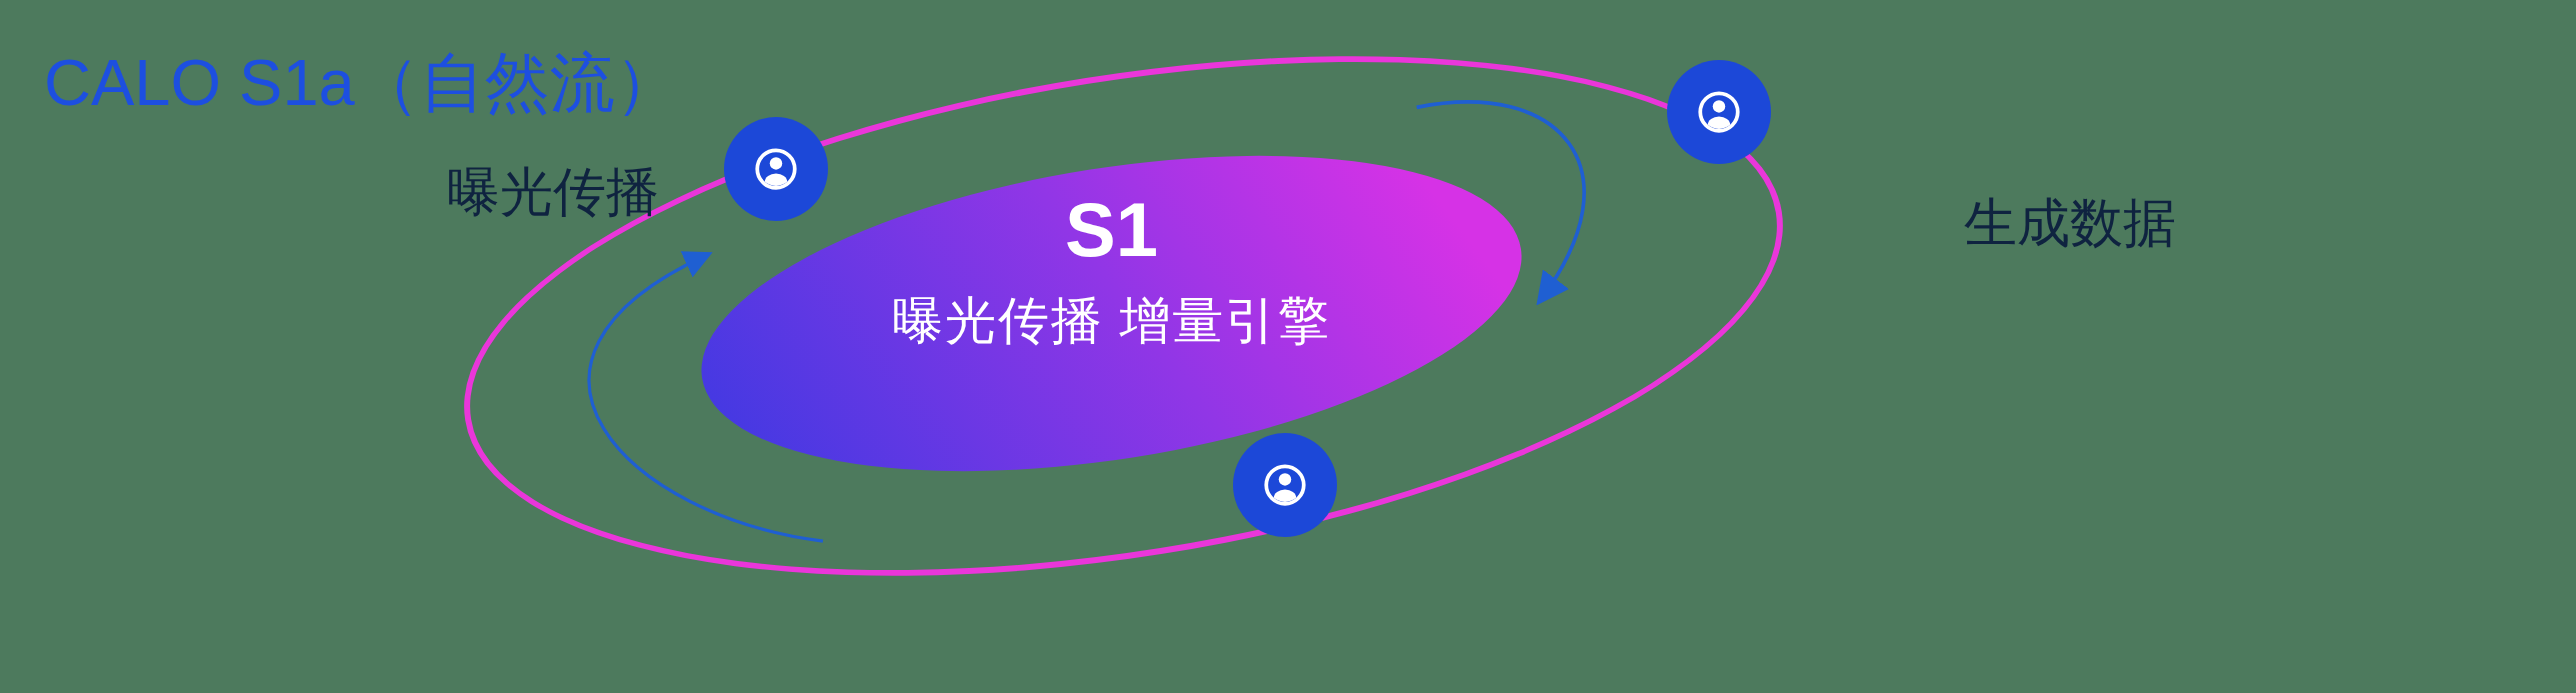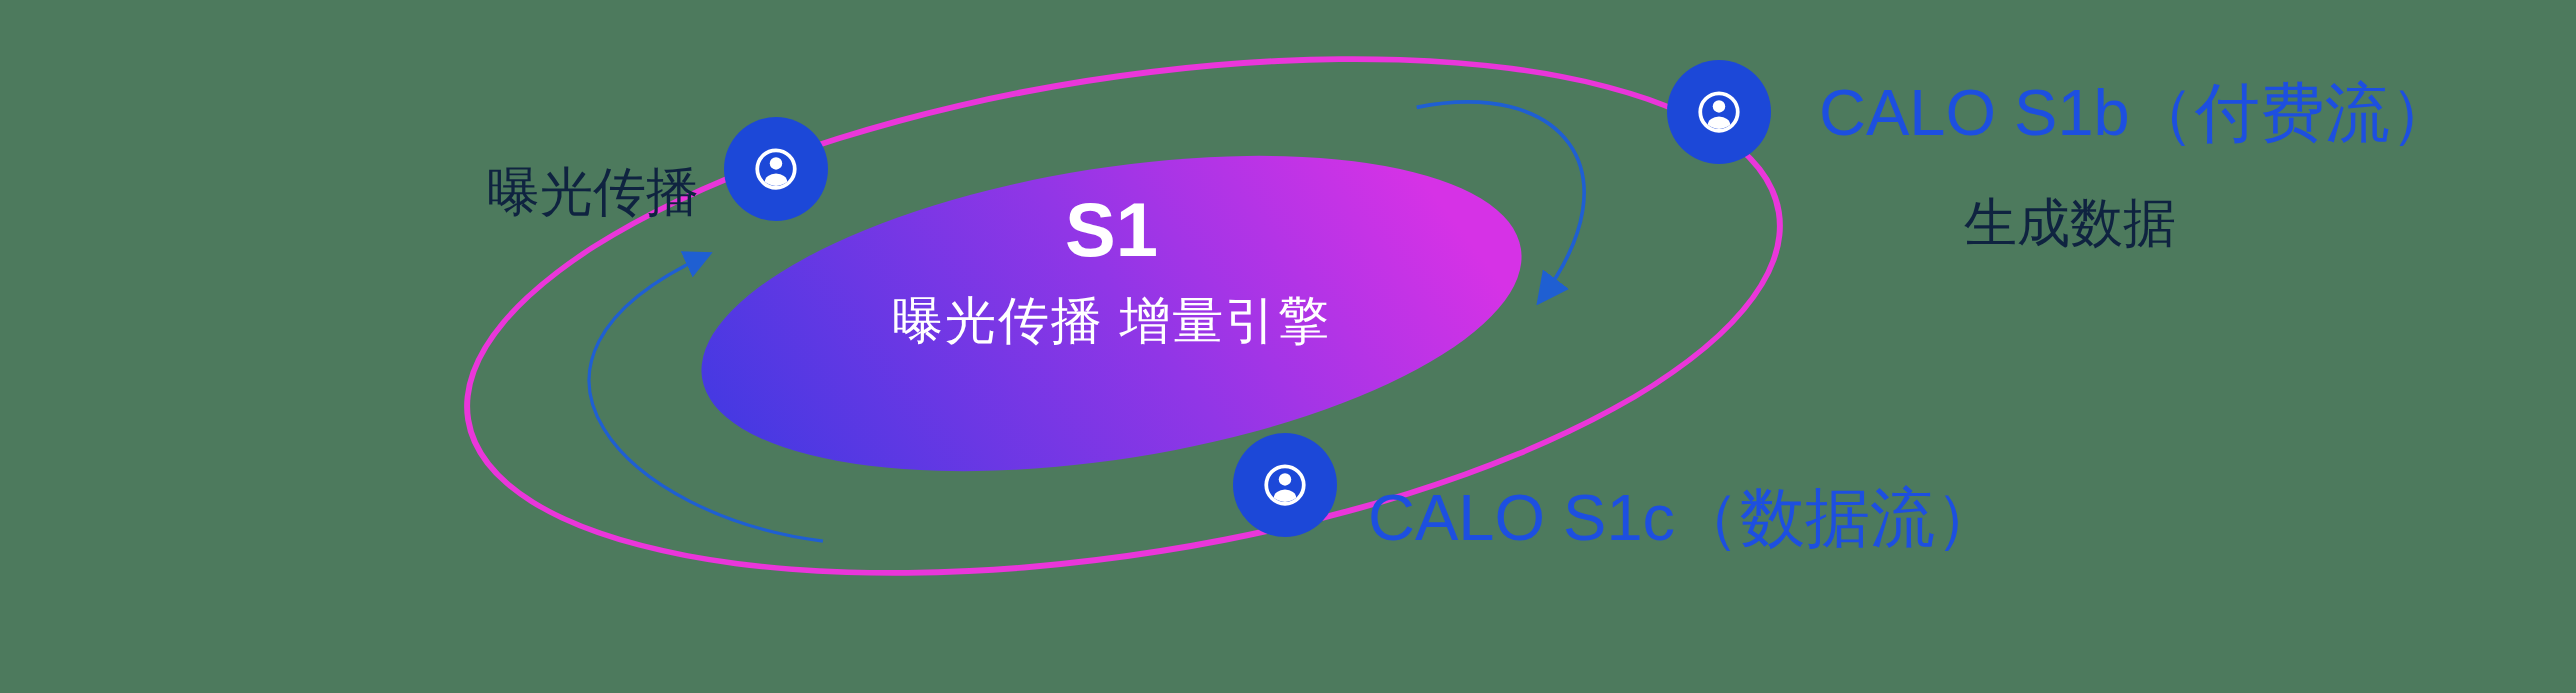--- a/index.html
+++ b/index.html
@@ -70,21 +70,21 @@
   }
   .label-sub {
     position: absolute;
     color: #0f2340;
     font-size: 53px;
     font-weight: 400;
     white-space: nowrap;
     line-height: 1;
   }
   .t-s1a { left: 44px;   top: 50px;  }
-  .s-s1a { left: 447px;  top: 165px; margin-left: 40px; }
+  .s-s1a { left: 447px;  top: 165px; }
   .t-s1b { left: 1819px; top: 80px;  }
   .s-s1b { left: 1964px; top: 196px; text-align: right; }
   .t-s1c { left: 1368px; top: 485px; }
   .s-s1c { left: 1435px; top: 596px; }
 
   .arrows {
     position: absolute;
     left: 0; top: 0;
     width: 2576px; height: 694px;
     pointer-events: none;
@@ -145,21 +145,20 @@
           <circle cx="24" cy="24" r="13.5"></circle>
         </clipPath>
       <g clip-path="url(#nc3)">
         <circle cx="24" cy="19.5" r="5" fill="#ffffff"></circle>
         <ellipse cx="24" cy="34.5" rx="9" ry="7" fill="#ffffff"></ellipse>
       </g>
       <circle cx="24" cy="24" r="15" fill="none" stroke="#ffffff" stroke-width="3"></circle>
     </svg>
   </div>
 
+  <div class="label-title t-s1a">CALO S1a（自然流）</div>
   <div class="label-sub s-s1a">曝光传播</div>
 
-  <div class="label-title t-s1b">CALO S1b（付费流）</div>
   <div class="label-sub s-s1b">生成数据</div>
 
-  <div class="label-title t-s1c">CALO S1c（数据流）</div>
 
 </div>
 
 
 </body></html>

